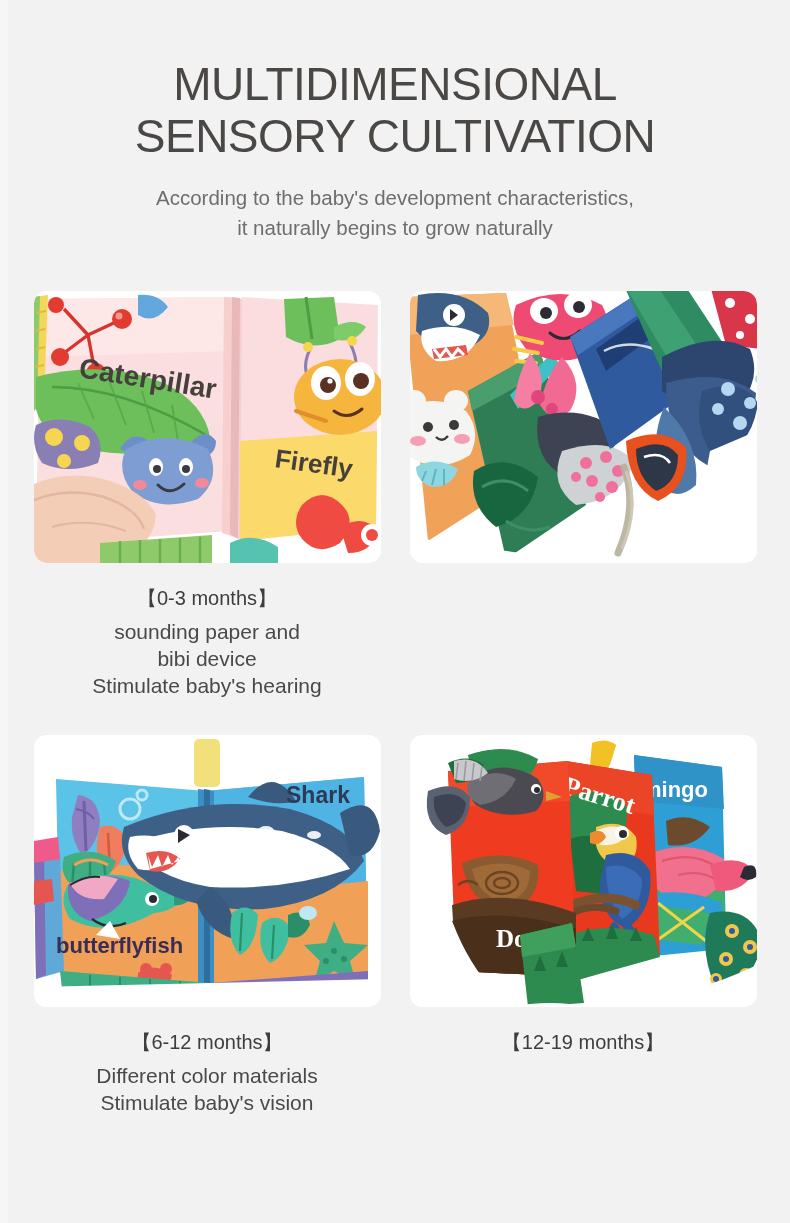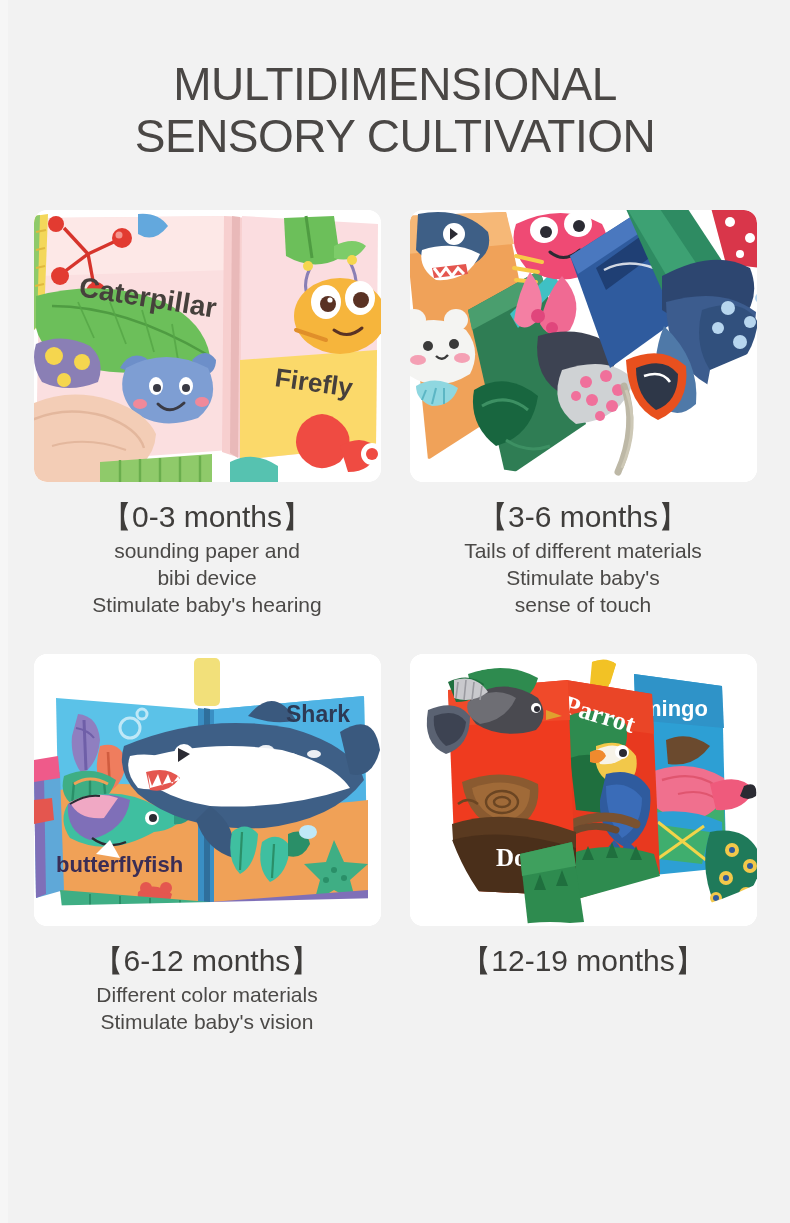--- a/index.html
+++ b/index.html
@@ -53,21 +53,21 @@
     border-radius:13px;
     overflow:hidden;
     position:relative;
   }
   .photo { position:absolute; inset:0; }
   .photo svg { display:block; width:100%; height:100%; }
 
   .caption { text-align:center; padding-top:19px; }
   .cap-age {
     color:#3f3d3b;
-    font-size:30px;
+    font-size:20px;
     line-height:32px;
     font-weight:400;
   }
   .cap-desc {
     margin-top:4px;
     color:#4b4947;
     font-size:21px;
     line-height:27px;
     font-weight:400;
     white-space:pre-line;
@@ -77,20 +77,22 @@
 </head>
 <body>
 
 <div class="page">
 
   <div class="edge-strip"></div>
 
   <div class="header">
     <h1 class="headline">MULTIDIMENSIONAL
 SENSORY CULTIVATION</h1>
+    <p class="subhead">According to the baby's development characteristics,
+it naturally begins to grow naturally</p>
   </div>
 
   <div class="grid">
 
     <div class="cell">
       <div class="photo-card">
         <div class="photo">
           <svg viewBox="0 0 347 272" preserveAspectRatio="xMidYMid slice">
             <defs>
               <clipPath id="c1">
@@ -320,26 +322,20 @@
               <path d="M216 150 Q252 134 276 156 Q280 196 248 210 Q218 196 216 150 Z" fill="#e8501e"></path>
               <path d="M226 158 Q254 146 268 164 Q268 192 246 200 Q226 186 226 158 Z" fill="#2e3748"></path>
               <path d="M234 166 Q252 160 260 172" stroke="#ffffff" stroke-width="2.6" fill="none"></path>
 
               <path d="M300 160 L347 140 L347 272 L236 272 Q290 230 300 160 Z" fill="#ffffff"></path>
               <path d="M0 246 L110 262 L140 272 L0 272 Z" fill="#ffffff"></path>
             </g>
           </svg>
         </div>
       </div>
-      <div class="caption">
-        <div class="cap-age">【3-6 months】</div>
-        <div class="cap-desc">Tails of different materials
-Stimulate baby's
-sense of touch</div>
-      </div>
     </div>
 
     <div class="cell row2">
       <div class="photo-card">
         <div class="photo">
           <svg viewBox="0 0 347 272" preserveAspectRatio="xMidYMid slice">
             <defs>
                 <clipPath id="c3">
                   <rect width="347" height="272" rx="13"></rect>
                 </clipPath>

